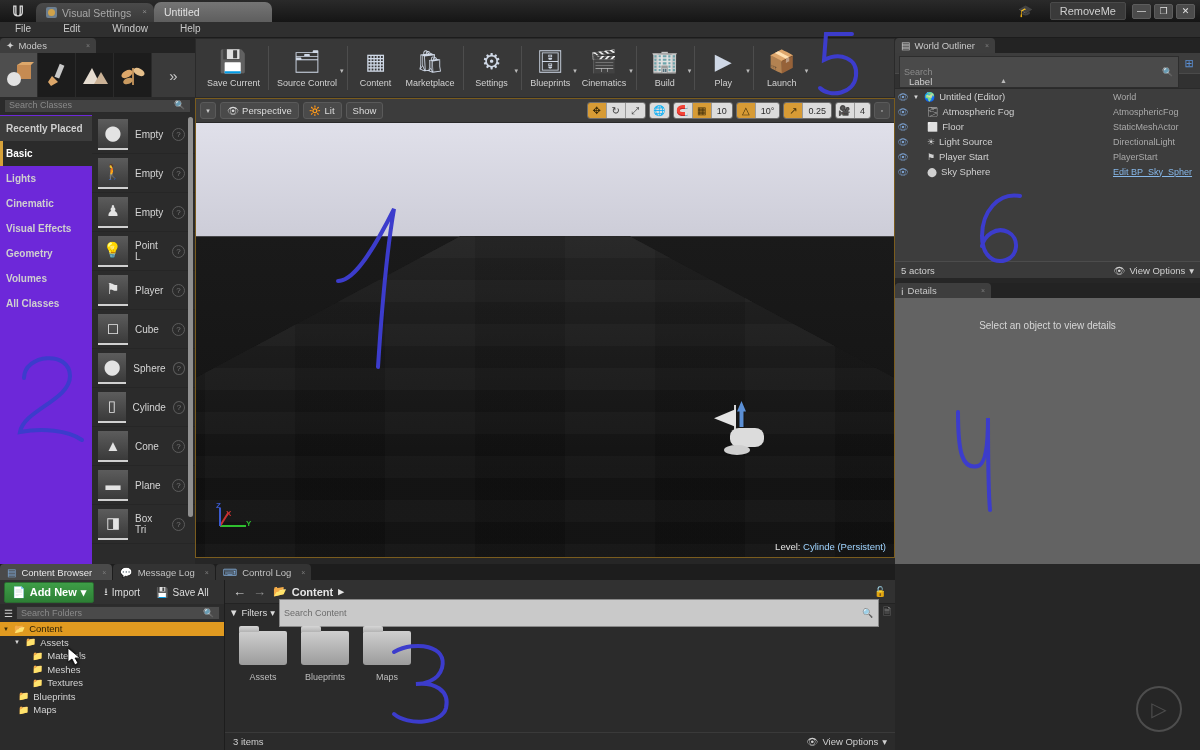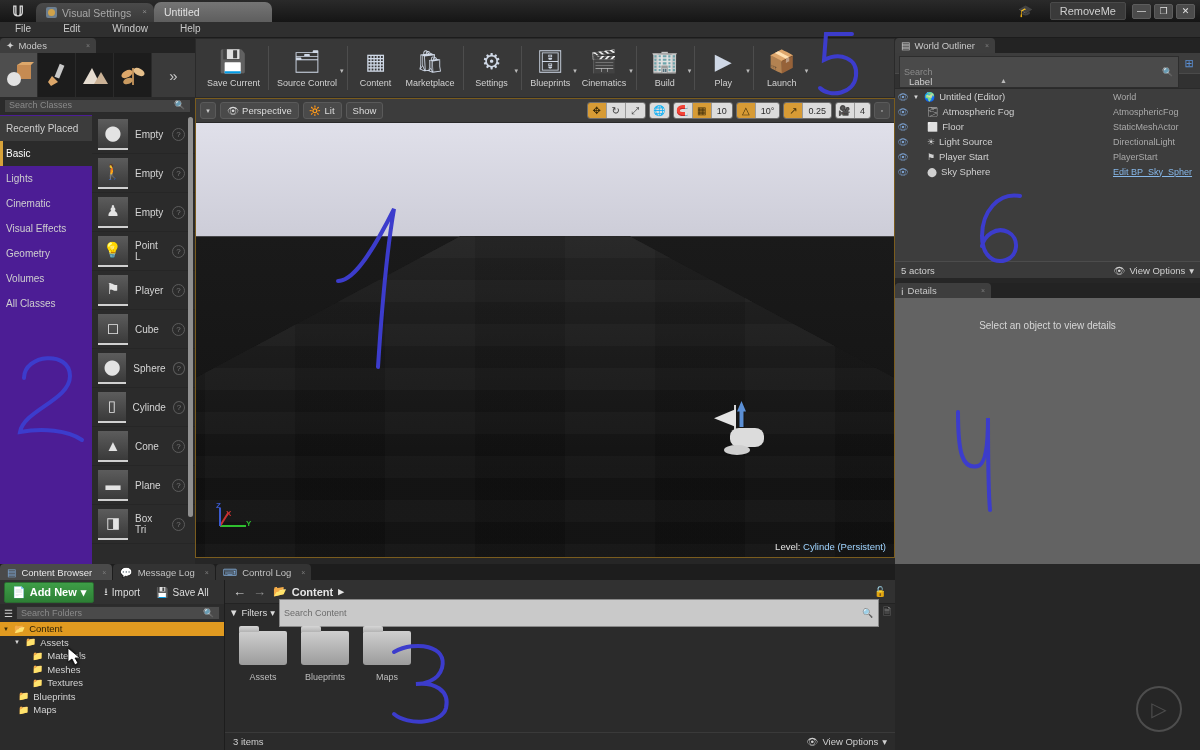--- a/index.html
+++ b/index.html
@@ -75,21 +75,21 @@
   .mode-btn.sel { background:#4e4e4e; }
   .mode-btn.dark { background:#1c1c1c; }
   .mode-expand { flex:1; display:flex;align-items:center;justify-content:center; color:#c8c8c8; font-size:15px; background:#3a3a3a;}
   .search-row { height:18px; background:#2b2b2b; padding:2px 4px; }
   .search-box {
     height:14px; background:#434343; border:1px solid #2a2a2a; display:flex;align-items:flex-start;
     padding:0 4px; font-size:9px; color:#8a8a8a; position:relative;
   }
   .search-box .mag { position:absolute; right:4px; color:#d0d0d0; font-size:9px; }
   .modes-body { display:flex; height:449px; }
-  .cat-list { width:92px; background:#4c1d95; padding-top:1px; }
+  .cat-list { width:92px; background:#6d28d9; padding-top:1px;font-weight:bold; }
   .cat {
     height:25px; display:flex;align-items:center; padding-left:6px;
     font-size:10px; color:#cfcfcf;
   }
   .cat.hover { background:#3c3c3c; }
   .cat.sel { background:#2b2b2b; border-left:3px solid #d7a23a; padding-left:3px; color:#fff; }
   .item-list { flex:1; background:#2b2b2b; overflow:hidden; position:relative; }
   .place-item {
     height:39px; display:flex; align-items:center; gap:7px; padding-left:6px;
     border-bottom:1px solid #262626;

